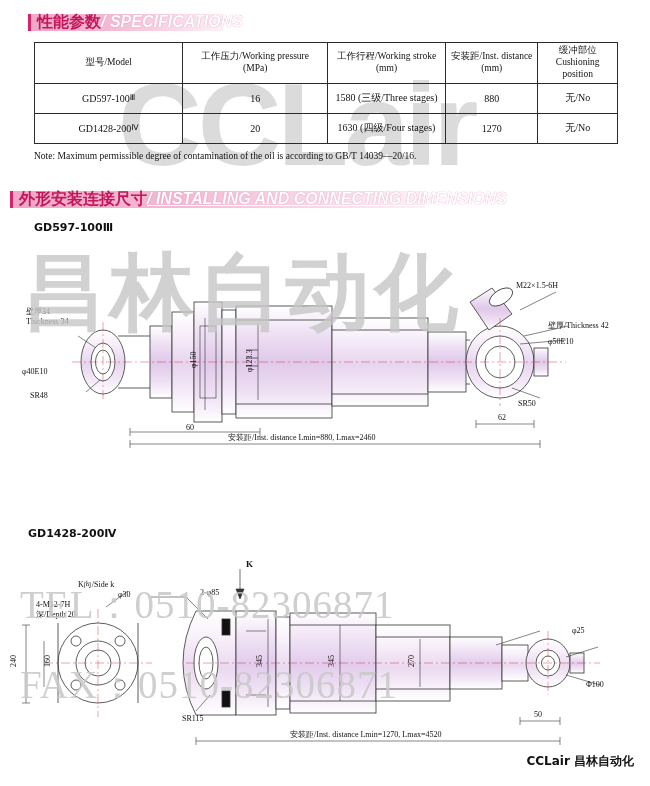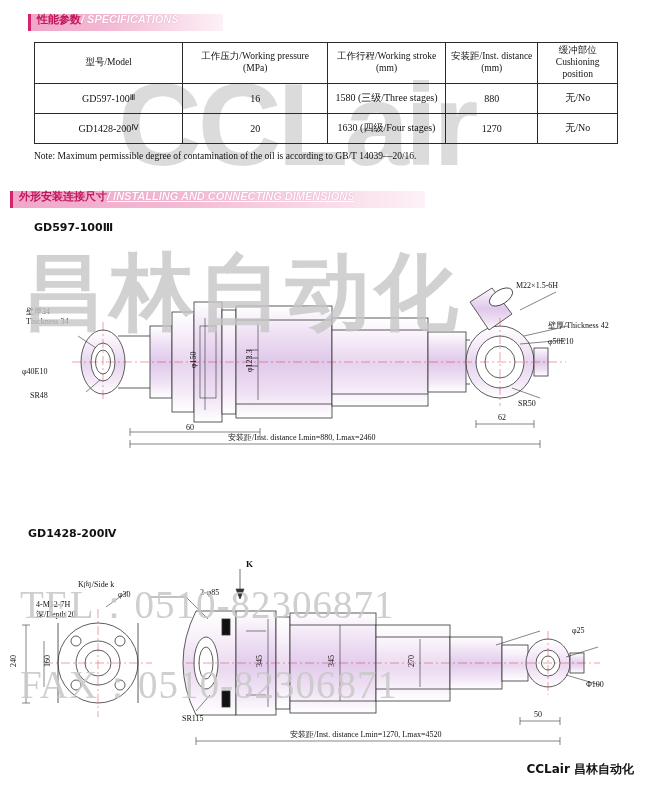--- a/index.html
+++ b/index.html
@@ -69,21 +69,21 @@
     height: 17px;
     background: linear-gradient(to right, #f0a7c8 0%, #f3b9d4 40%, #fdf0f6 99%);
     border-left: 3px solid #d4246d;
   }
   .banner .btxt {
     position: absolute;
     left: 6px;
     top: -2px;
     font-family: "DejaVu Sans", sans-serif;
     font-weight: bold;
-    font-size: 11px;
+    font-size: 16px;
     color: #c2185b;
     white-space: nowrap;
   }
   .banner .btxt .en {
     font-family: "Liberation Sans", sans-serif;
     font-style: italic;
     font-weight: bold;
     color: #ffffff;
     text-shadow: 0 0 1px #d96ba3;
   }
@@ -147,21 +147,21 @@
   #drawing2 { left: 0px; top: 545px; }
   .lbl {
     font-family: "Liberation Serif", serif;
     font-size: 8px;
     fill: #111;
   }
   
   .footer {
     position: absolute;
     right: 16px;
-    bottom: 8px;
+    bottom: 16px;
     font-family: "DejaVu Sans", sans-serif;
     font-size: 12px;
     font-weight: bold;
     color: #111;
     z-index: 7;
   }
 </style>
 </head>
 <body>
 

